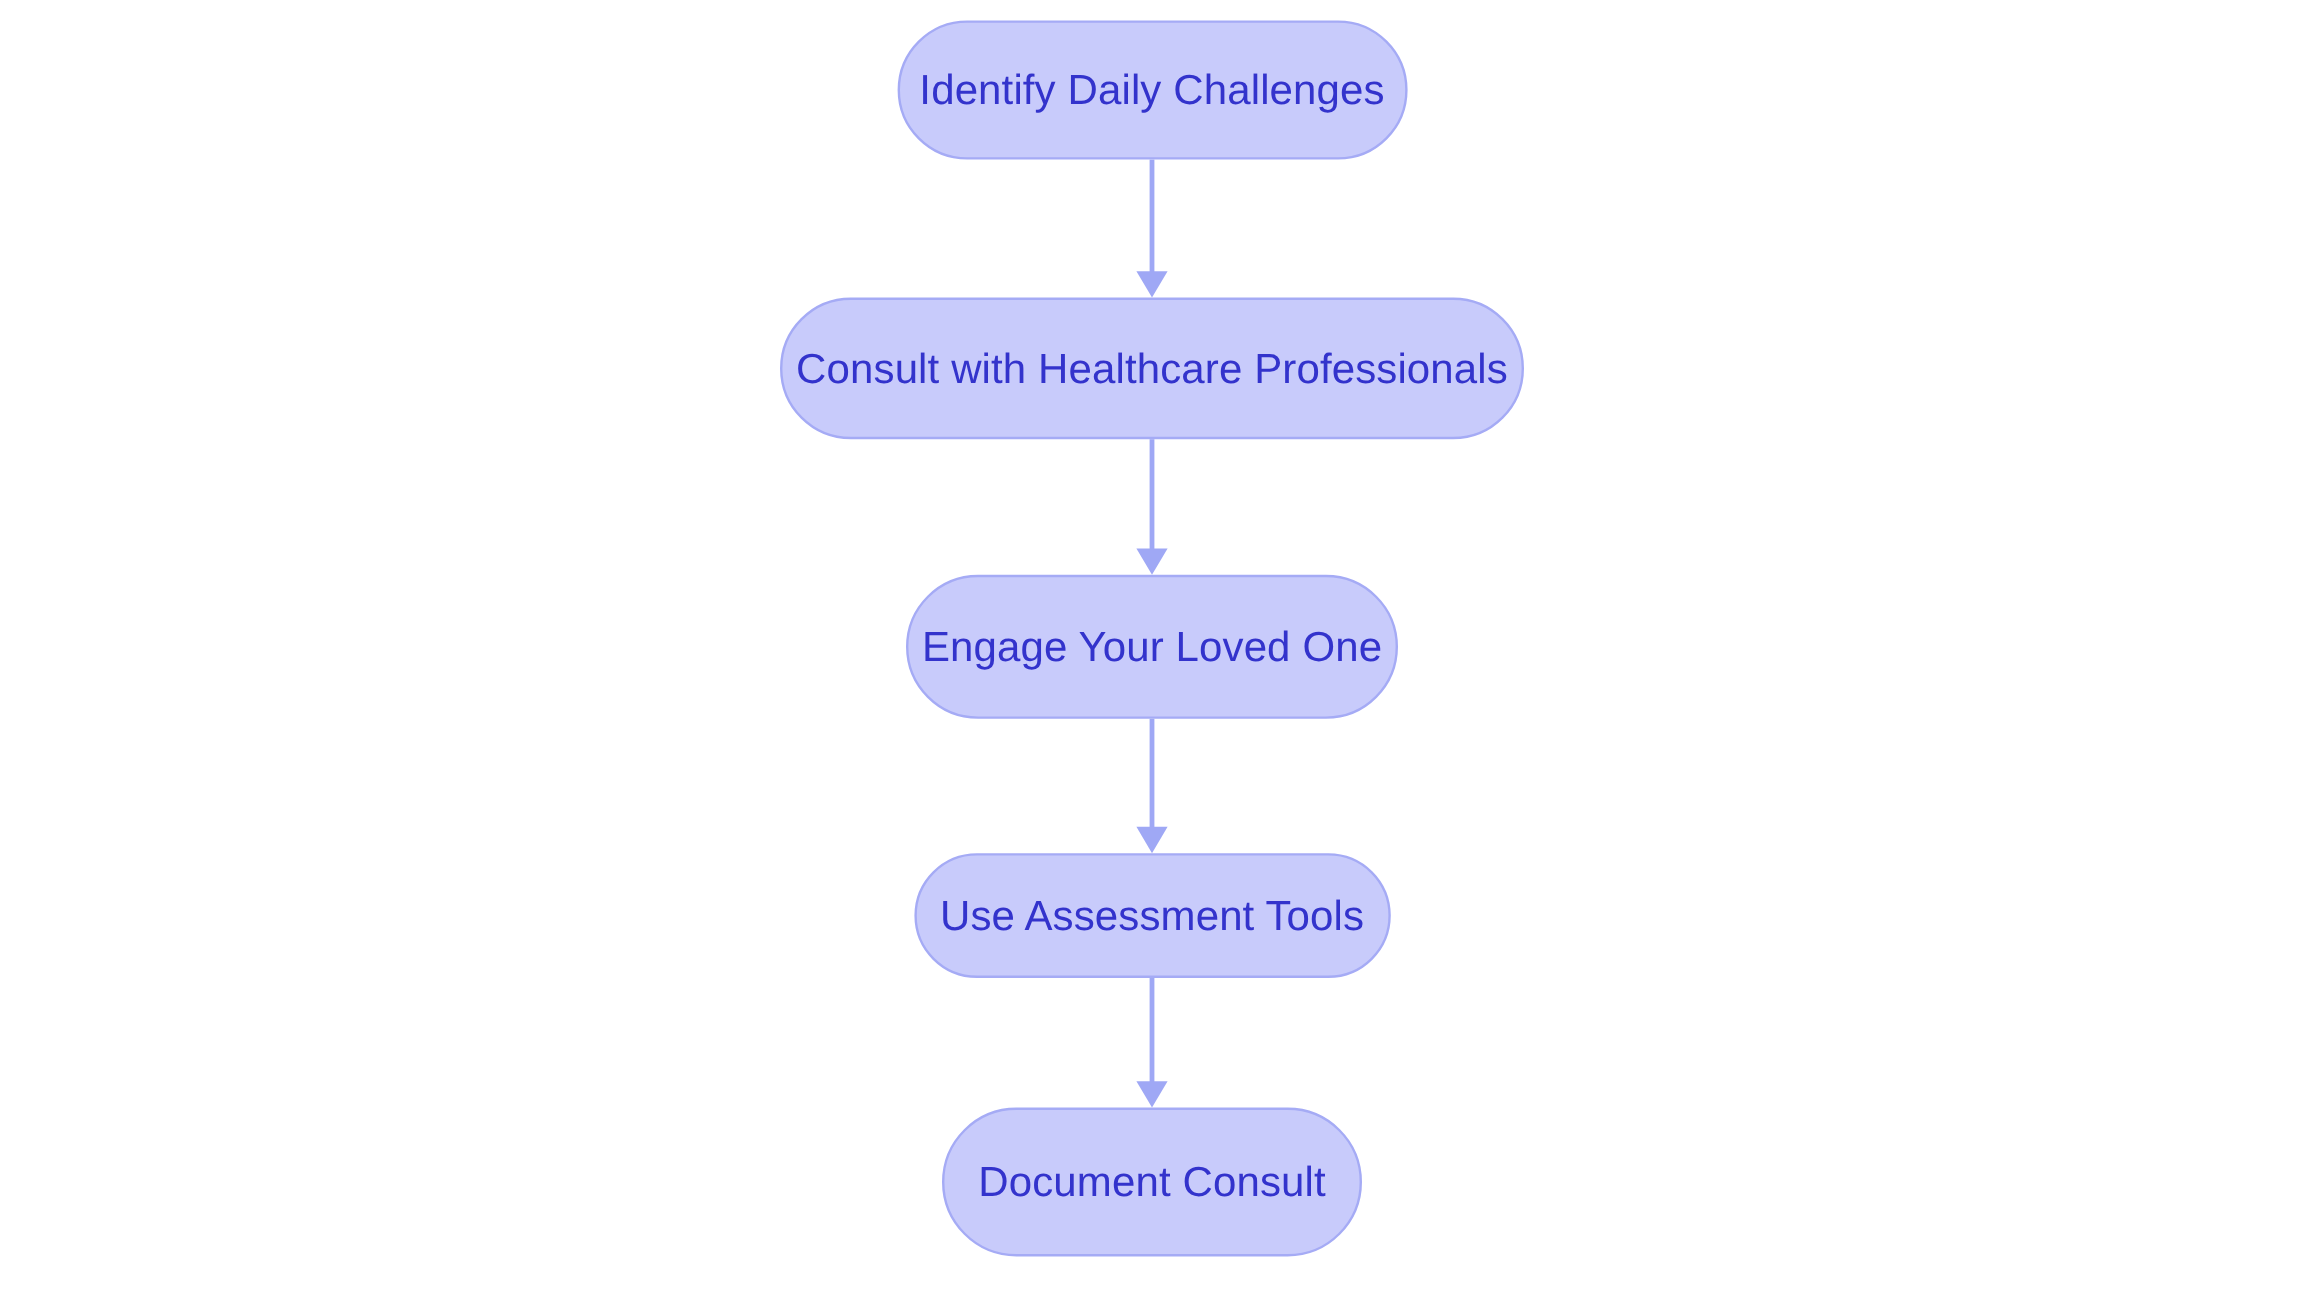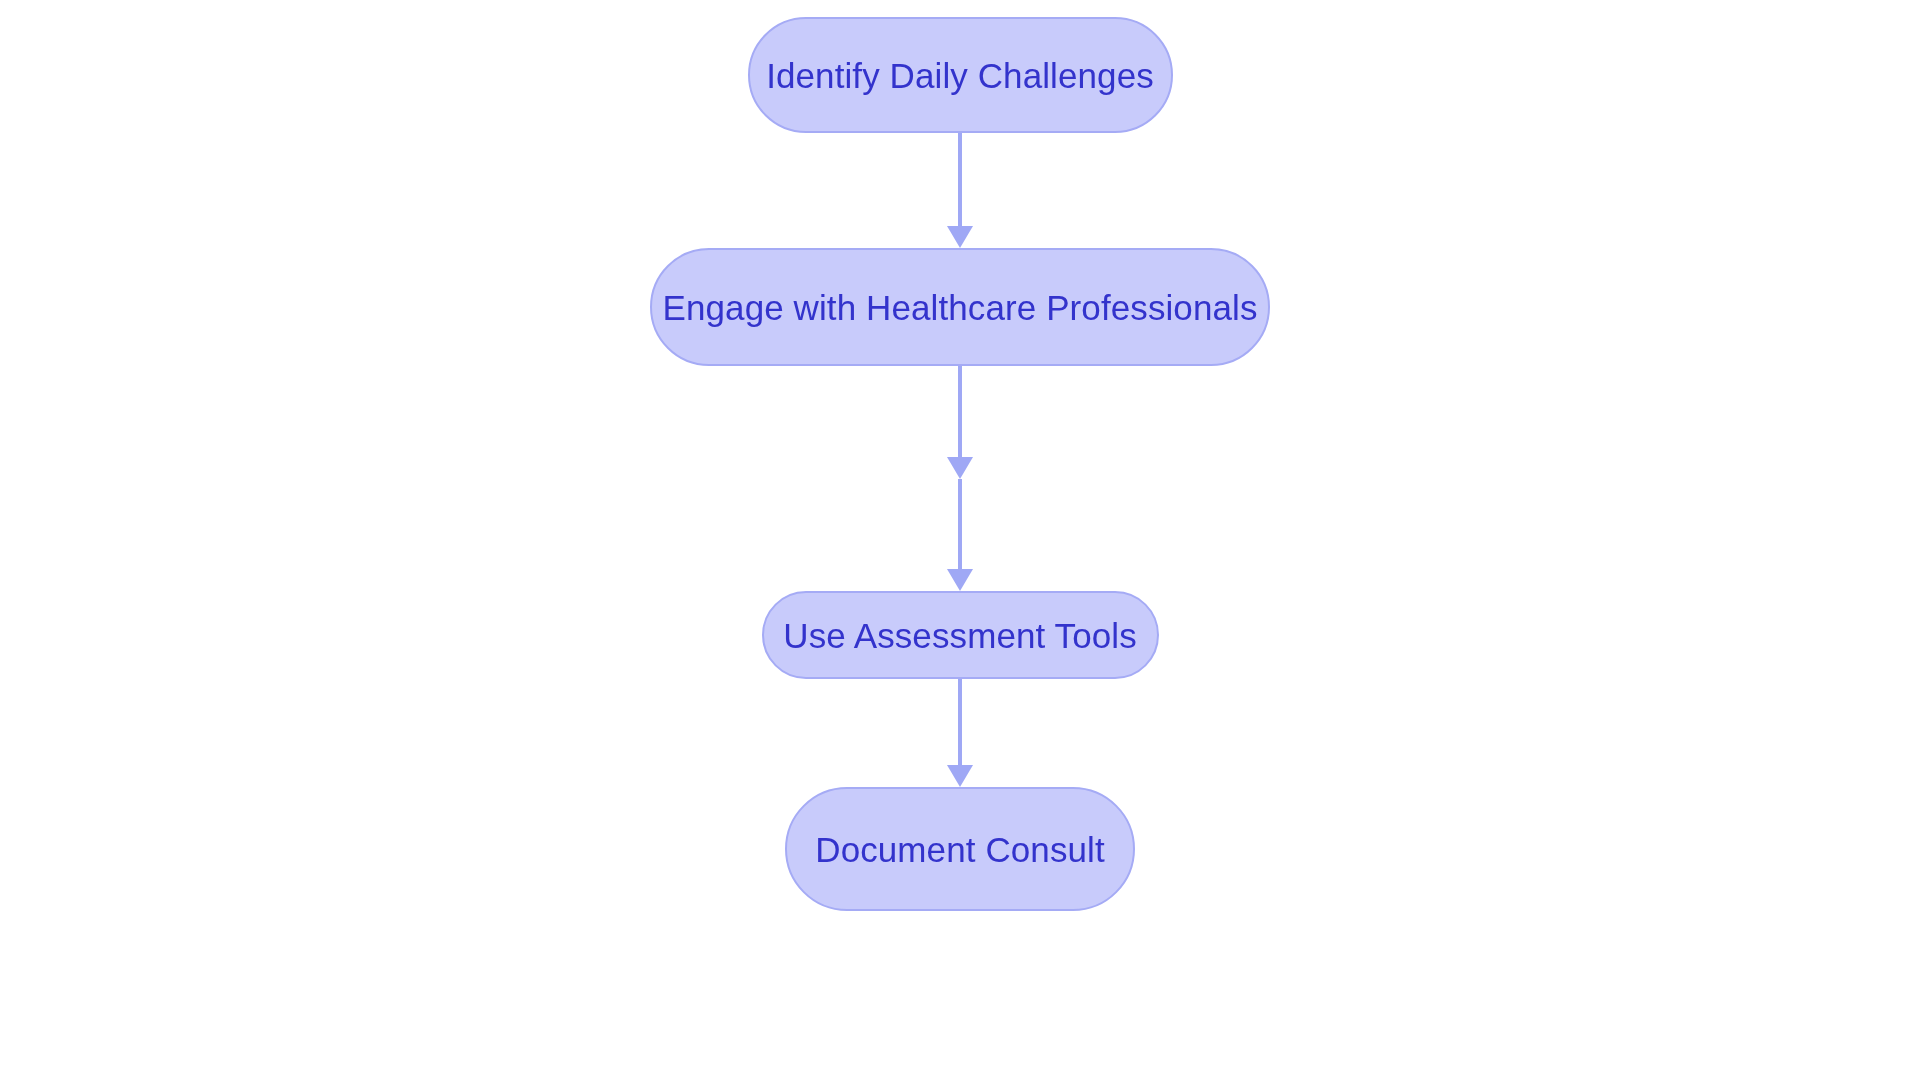--- a/index.html
+++ b/index.html
@@ -90,35 +90,38 @@
     <div class="node" id="node-1" style="width: 425px; height: 116px; flex: 0 0 auto;">
       <span class="node-label">Identify Daily Challenges</span>
     </div>
 
     <div class="connector" id="edge-1" style="height: 115px; flex: 0 0 auto;">
       <div class="connector-shaft"></div>
       <div class="connector-head"></div>
     </div>
 
     <div class="node" id="node-2" style="width: 620px; height: 118px; flex: 0 0 auto;">
-      <span class="node-label">Engage with Healthcare Professionals</span>
+      <span class="node-label">Consult with Healthcare Professionals</span>
     </div>
 
     <div class="connector" id="edge-2" style="height: 113px; flex: 0 0 auto;">
       <div class="connector-shaft"></div>
       <div class="connector-head"></div>
     </div>
 
+    <div class="node" id="node-3" style="width: 410px; height: 120px; flex: 0 0 auto;">
+      <span class="node-label">Engage Your Loved One</span>
+    </div>
 
     <div class="connector" id="edge-3" style="height: 112px; flex: 0 0 auto;">
       <div class="connector-shaft"></div>
       <div class="connector-head"></div>
     </div>
 
-    <div class="node" id="node-4" style="width: 397px; height: 88px; flex: 0 0 auto;">
+    <div class="node" id="node-4" style="width: 397px; height: 104px; flex: 0 0 auto;">
       <span class="node-label">Use Assessment Tools</span>
     </div>
 
     <div class="connector" id="edge-4" style="height: 108px; flex: 0 0 auto;">
       <div class="connector-shaft"></div>
       <div class="connector-head"></div>
     </div>
 
     <div class="node" id="node-5" style="width: 350px; height: 124px; flex: 0 0 auto;">
       <span class="node-label">Document Consult</span>

